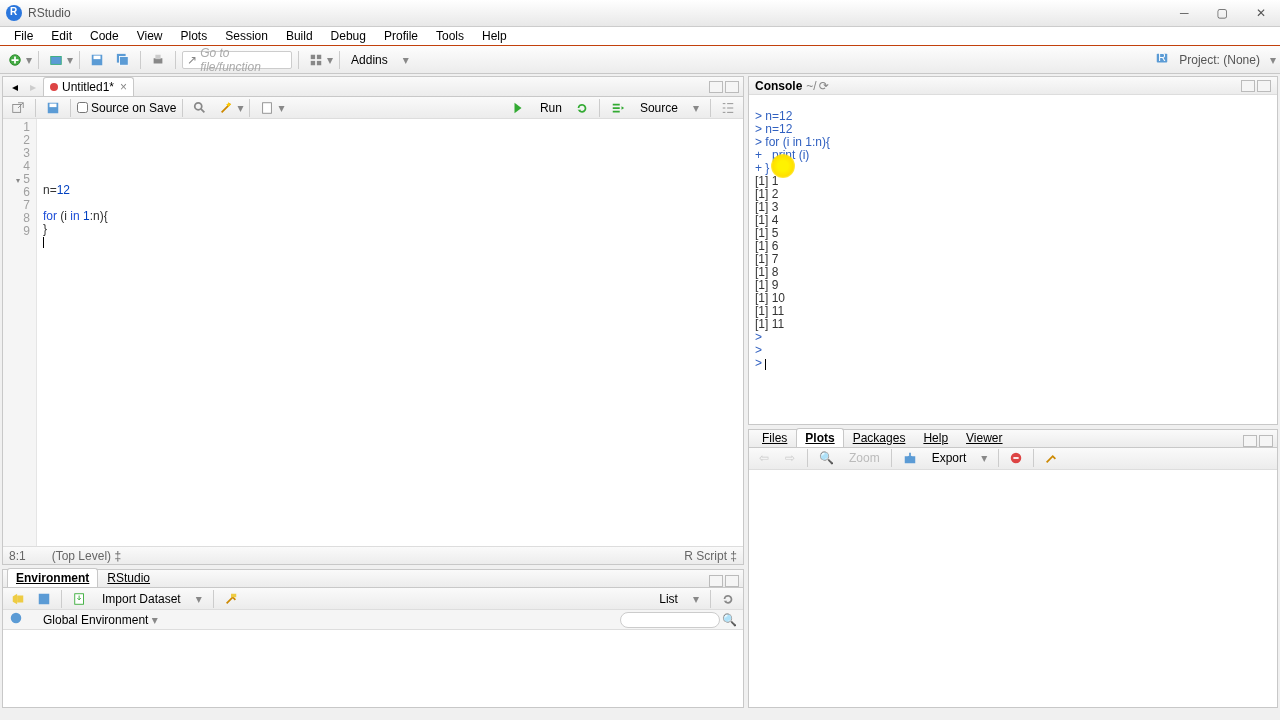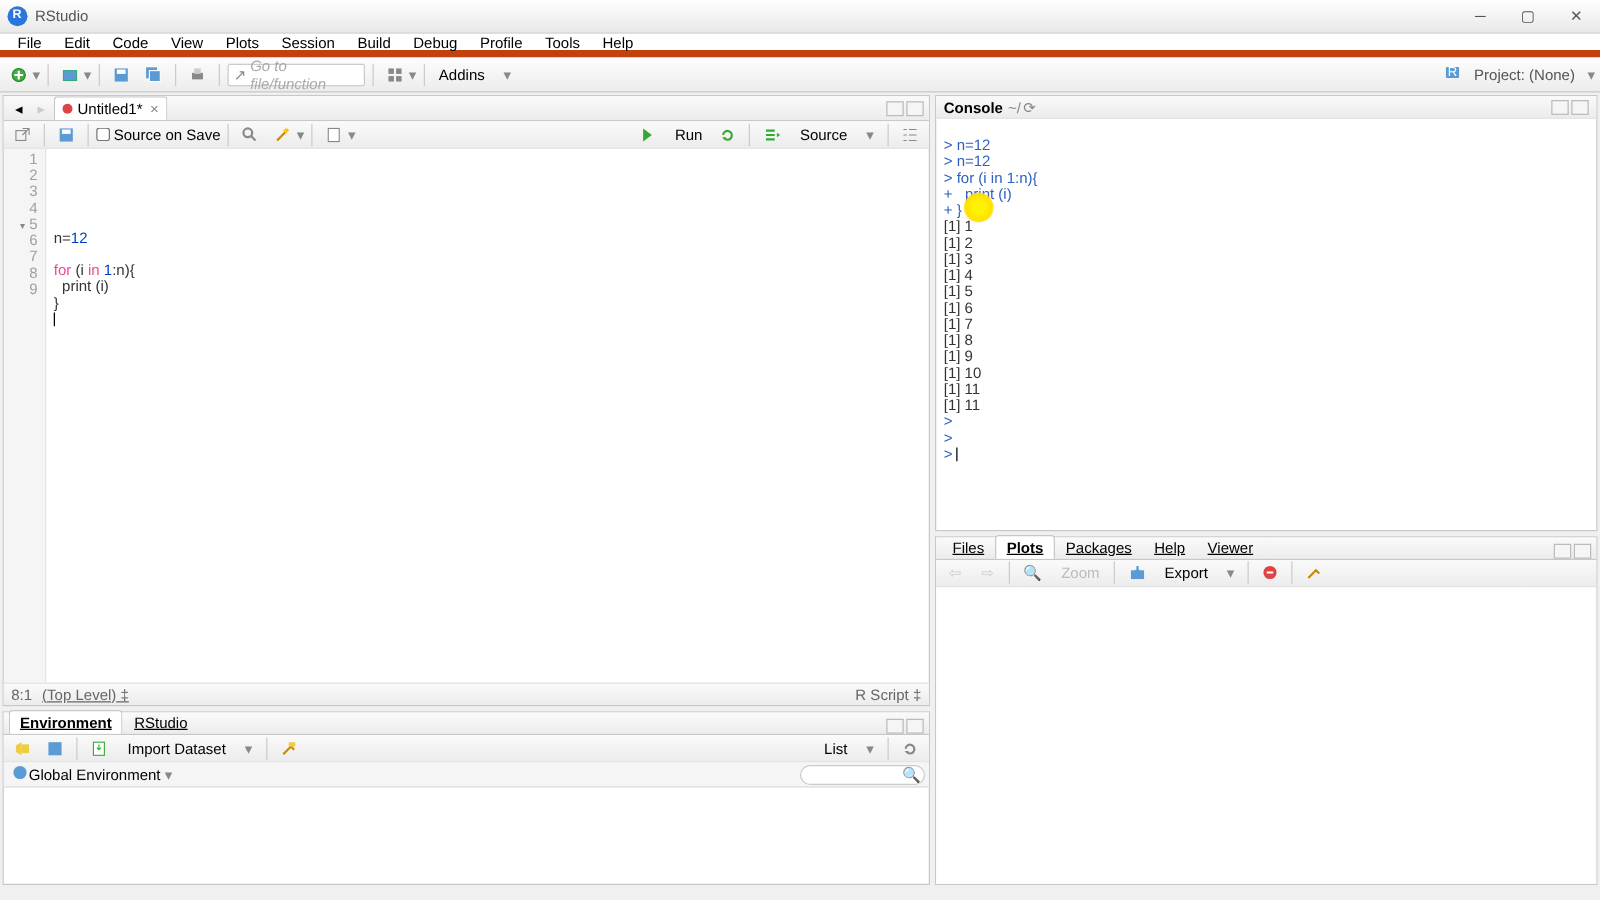--- a/index.html
+++ b/index.html
@@ -5,21 +5,21 @@
 * { margin: 0; padding: 0; box-sizing: border-box; font-family: "Segoe UI", Tahoma, sans-serif; font-size: 12px; }
 body { background: #f0f0f0; width: 1280px; height: 720px; overflow: hidden; position: relative; }
 
 .titlebar { height: 27px; background: linear-gradient(#fff, #e8e8e8); display: flex; align-items: center; padding: 0 6px; border-bottom: 1px solid #ccc; }
 .titlebar .logo { width: 16px; height: 16px; background: #2a76dd; border-radius: 50%; margin-right: 6px; position: relative; }
 .titlebar .logo::after { content: "R"; color: #fff; font-size: 10px; font-weight: bold; position: absolute; left: 4px; top: 1px; }
 .titlebar .title { flex: 1; color: #555; }
 .titlebar .winbtns { display: flex; gap: 12px; }
 .titlebar .winbtns span { color: #555; cursor: pointer; padding: 2px 8px; }
 
-.menubar { height: 19px; background: #fff; display: flex; align-items: center; padding: 0 6px; gap: 2px; border-bottom: 6px solid #c2410c; }
+.menubar { height: 19px; background: #fff; display: flex; align-items: center; padding: 0 6px; gap: 2px; border-bottom: 1px solid #c2410c; }
 .menubar span { padding: 2px 8px; cursor: pointer; }
 
 .toolbar { height: 28px; background: linear-gradient(#fdfdfd, #ececec); display: flex; align-items: center; padding: 0 4px; gap: 4px; border-bottom: 1px solid #c8c8c8; }
 .tb-btn { width: 22px; height: 20px; display: inline-flex; align-items: center; justify-content: center; border: 1px solid transparent; border-radius: 2px; cursor: pointer; }
 .tb-sep { width: 1px; height: 18px; background: #ccc; margin: 0 2px; }
 .goto { width: 110px; height: 18px; border: 1px solid #ccc; border-radius: 2px; padding: 0 4px; display: flex; align-items: center; color: #aaa; font-style: italic; background: #fff; }
 .spacer { flex: 1; }
 .proj { color: #555; padding: 0 6px; cursor: pointer; }
 
 .layout { display: flex; height: calc(720px - 27px - 19px - 28px - 10px); }
@@ -34,40 +34,40 @@
 .tab .close { color: #888; margin-left: 2px; cursor: pointer; }
 .pane-toolbar { height: 22px; background: linear-gradient(#fafafa, #ececec); display: flex; align-items: center; padding: 0 4px; gap: 4px; border-bottom: 1px solid #ddd; }
 .chk { display: flex; align-items: center; gap: 3px; }
 .chk input { width: 11px; height: 11px; }
 .mini-btn { padding: 1px 4px; border: 1px solid transparent; border-radius: 2px; cursor: pointer; display: flex; align-items: center; gap: 15px; }
 
 .editor { flex: 1; display: flex; font-family: "Lucida Console", Consolas, monospace; font-size: 11px; overflow: hidden; }
 .gutter { width: 34px; background: #f5f5f5; text-align: right; padding: 2px 6px 0 0; color: #a0a0a0; border-right: 1px solid #e5e5e5; }
 .gutter div { height: 13px; line-height: 13px; }
 .code { flex: 1; padding: 2px 4px 0 6px; white-space: pre; line-height: 13px; color: #333; margin-top: 24px; }
-.code .kw { color: #ec4899; }
+.code .kw { color: #1d4ed8; }
 .code .num { color: #0040c0; }
 .cursor { display: inline-block; width: 1px; height: 11px; background: #000; vertical-align: middle; }
 
 .statusbar { height: 18px; background: linear-gradient(#fafafa, #ececec); border-top: 1px solid #ddd; display: flex; align-items: center; padding: 0 6px; font-size: 11px; color: #666; }
 .statusbar .right-side { margin-left: auto; }
 
 .console-head { height: 18px; background: linear-gradient(#fafafa, #ececec); display: flex; align-items: center; padding: 0 6px; border-bottom: 1px solid #ddd; }
 .console-body { flex: 1; padding: 2px 6px; font-family: "Lucida Console", Consolas, monospace; font-size: 11px; line-height: 13px; color: #333; white-space: pre; position: relative; overflow: hidden; }
 .console-body .prompt { color: #3060c0; }
 .highlight { position: absolute; left: 22px; top: 59px; width: 24px; height: 24px; background: radial-gradient(circle, #fff200 30%, #ffe000 60%, rgba(255,224,0,0) 100%); border-radius: 50%; }
 
 .env-tabs, .fp-tabs { height: 18px; background: linear-gradient(#fafafa, #ececec); border-bottom: 1px solid #c8c8c8; display: flex; align-items: flex-end; padding: 0 4px; }
 .ptab { padding: 2px 8px; border: 1px solid transparent; border-bottom: none; cursor: pointer; border-radius: 3px 3px 0 0; text-decoration: underline; }
 .ptab.active { background: #fff; border-color: #c8c8c8; font-weight: bold; }
 
 .env-toolbar, .fp-toolbar { height: 22px; background: linear-gradient(#fafafa, #ececec); display: flex; align-items: center; padding: 0 4px; gap: 4px; border-bottom: 1px solid #ddd; }
 .search { width: 100px; height: 16px; border: 1px solid #ccc; border-radius: 8px; margin-left: auto; background: #fff; }
 
-.env-scope { height: 20px; background: #f5f5f5; display: flex; align-items: center; padding: 0 6px; gap: 0; border-bottom: 1px solid #ddd; }
+.env-scope { height: 20px; background: #f5f5f5; display: flex; align-items: center; padding: 0 6px; gap: 20px; border-bottom: 1px solid #ddd; }
 .env-body { flex: 1; padding: 2px 4px; font-family: "Lucida Console", Consolas, monospace; font-size: 11px; }
 .env-body .section { font-weight: bold; color: #000; }
 .env-body table { width: 100%; }
 .env-body td { padding: 1px 4px; }
 .env-body td:first-child { padding-left: 10px; width: 180px; }
 
 .win-ctrl { margin-left: auto; display: flex; gap: 2px; }
 .win-ctrl span { width: 14px; height: 12px; border: 1px solid #bbb; display: inline-block; cursor: pointer; background: #f5f5f5; }
 
 svg { width: 14px; height: 14px; }
@@ -256,26 +256,26 @@
           <div>2</div>
           <div>3</div>
           <div>4</div>
           <div><span style="color:#888;font-size:8px;">▾</span> <span>5</span></div>
           <div>6</div>
           <div>7</div>
           <div>8</div>
           <div>9</div>
         </div>
         <div class="code">
-<div>&nbsp;</div><div>&nbsp;</div><div>n=<span class="num">12</span></div><div>&nbsp;</div><div><span class="kw">for</span> (i <span class="kw">in</span> <span class="num">1</span>:n){</div><div>  print (i)</div><div>}</div><div><span class="cursor"></span></div><div>&nbsp;</div>
+<div>&nbsp;</div><div>&nbsp;</div><div>n=<span class="num">12</span></div><div>&nbsp;</div><div><span class="kw">for</span> (i <span class="kw">in</span> <span class="num">1</span>:n){</div><div>}</div><div><span class="cursor"></span></div><div>&nbsp;</div>
         </div>
       </div>
       <div class="statusbar">
         <span>8:1</span>
-        <span style="margin-left:8px;text-decoration:underline;"><span>(Top Level)</span> ‡</span>
+        <span style="margin-left:26px;"><span>(Top Level)</span> ‡</span>
         <span class="right-side"><span>R Script</span> ‡</span>
       </div>
     </div>
 
     <div class="pane" style="flex:0.45;">
       <div class="env-tabs">
         <div class="ptab active">Environment</div>
         <div class="ptab">RStudio</div>
         <div class="win-ctrl">
           <span></span>

